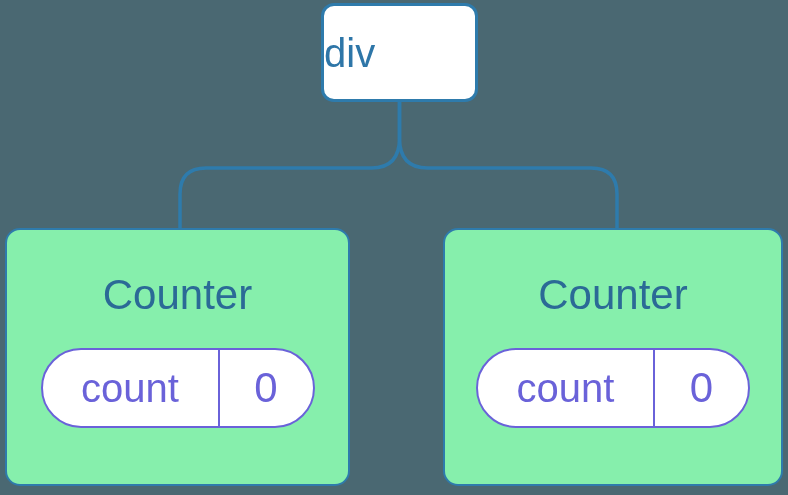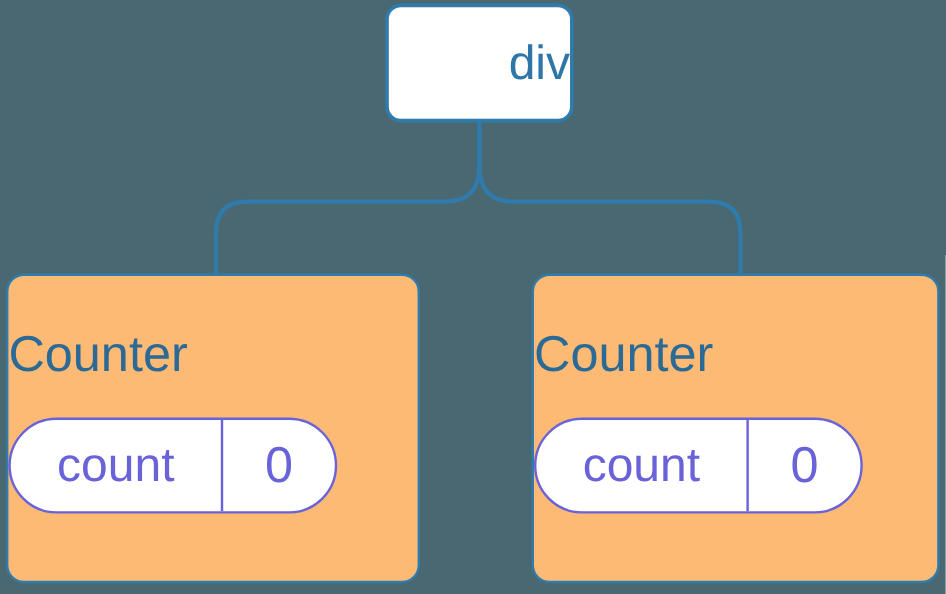--- a/index.html
+++ b/index.html
@@ -18,36 +18,36 @@
     fill:none;
     stroke:#2e7bac;
     stroke-width:3.5;
   }
   .root-node{
     position:absolute;left:321px;top:3px;width:157px;height:99px;
     box-sizing:border-box;
     background:#ffffff;
     border:3px solid #2e7bac;
     border-radius:13px;
-    display:flex;align-items:center;justify-content:flex-end;
+    display:flex;align-items:center;justify-content:flex-start;
     z-index:2;
   }
   .root-label{
     color:#2e76a8;
     font-size:40px;
     font-weight:500;
     line-height:1;
   }
   .card{
     position:absolute;top:228px;height:258px;
     box-sizing:border-box;
-    background:#fdba74;
+    background:#86efac;
     border:2.5px solid #2e7bac;
     border-radius:15px;
-    display:flex;flex-direction:column;align-items:flex-start;
+    display:flex;flex-direction:column;align-items:center;
     z-index:2;
   }
   .card-left{left:5px;width:345px;}
   .card-right{left:443px;width:340px;}
   .card-title{
     margin-top:44px;
     font-size:42px;
     font-weight:500;
     line-height:1;
     color:#2b6a96;

